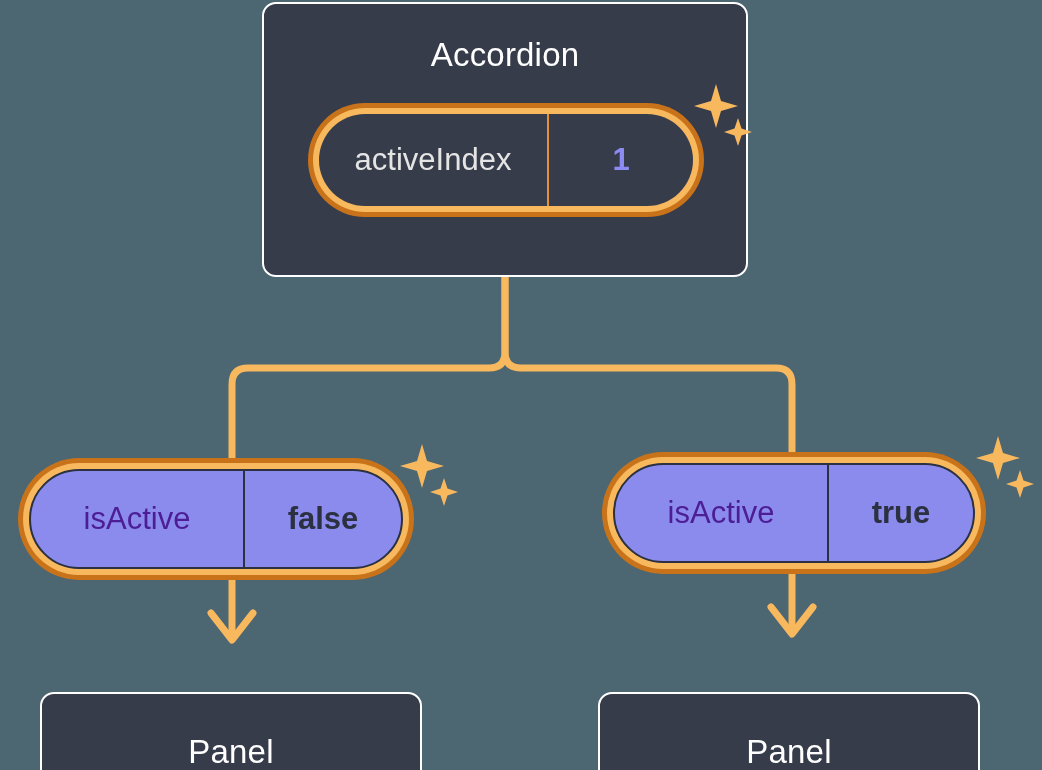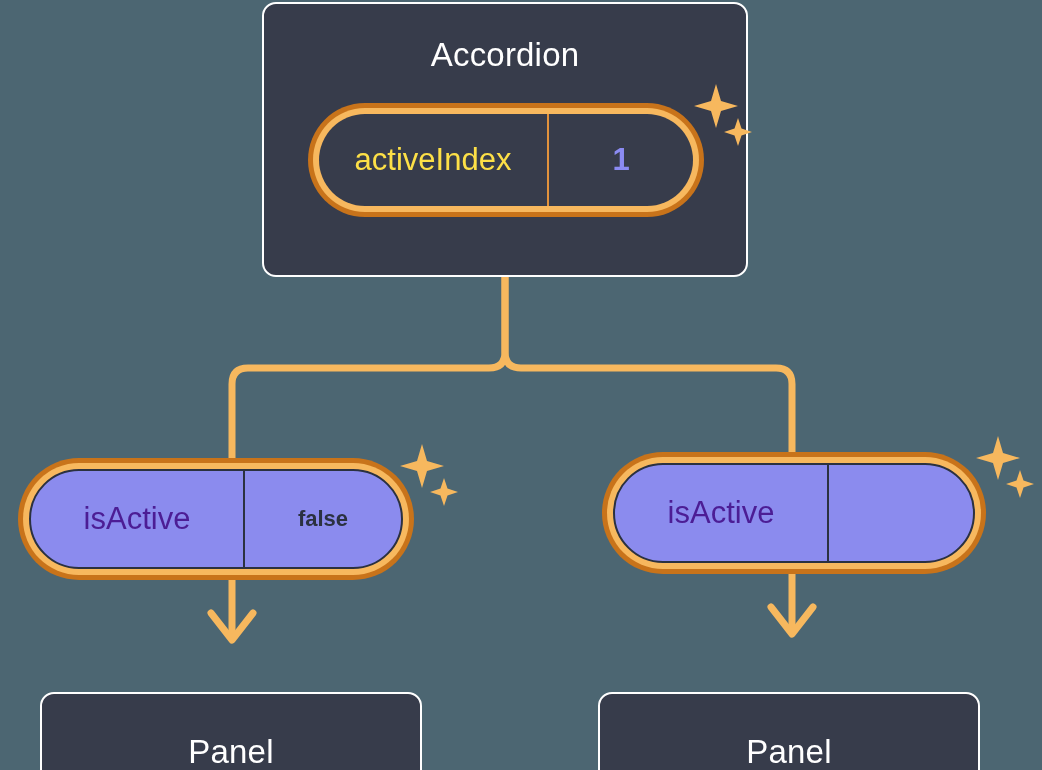--- a/index.html
+++ b/index.html
@@ -103,21 +103,21 @@
     top: 103px;
     width: 396px;
     height: 114px;
   }
   #pill-active-index .pill-body {
     background: #373c4b;
     border: 0;
   }
   #pill-active-index .pill-key {
     flex: 0 0 228px;
-    color: #fde047;
+    color: #e5e5e5;
     font-size: 31px;
     border-right: 2px solid #e2923c;
   }
   #pill-active-index .pill-val {
     flex: 1 1 auto;
     color: #8b8bf2;
     font-size: 31px;
     font-weight: 700;
   }
 
@@ -129,21 +129,21 @@
     background: #8b8bee;
     border: 2px solid #2b3140;
   }
   .pill-filled .pill-key {
     color: #4c1d95;
     font-size: 31px;
     border-right: 2px solid #2b3140;
   }
   .pill-filled .pill-val {
     color: #2b3140;
-    font-size: 22px;
+    font-size: 31px;
     font-weight: 700;
   }
   #pill-is-active-left {
     left: 18px;
     top: 458px;
     width: 396px;
   }
   #pill-is-active-left .pill-key { flex: 0 0 212px; }
   #pill-is-active-left .pill-val { flex: 1 1 auto; }
 
@@ -214,20 +214,21 @@
   </svg>
 
   <div class="card panel-card" id="panel-card-left">
     <div class="card-title">Panel</div>
   </div>
 
   <div class="pill pill-filled" id="pill-is-active-right">
     <div class="pill-inner">
       <div class="pill-body">
         <div class="pill-key">isActive</div>
+        <div class="pill-val">true</div>
       </div>
     </div>
   </div>
 
   <svg class="sparkle-group" id="sparkles-right" width="64" height="76" viewBox="0 0 64 76" aria-hidden="true">
     <path d="M26 4 L31 21 L48 26 L31 31 L26 48 L21 31 L4 26 L21 21 Z" fill="#f7b85e"></path>
     <path d="M48 38 L51.5 48.5 L62 52 L51.5 55.5 L48 66 L44.5 55.5 L34 52 L44.5 48.5 Z" fill="#f7b85e"></path>
   </svg>
 
   <div class="card panel-card" id="panel-card-right">

